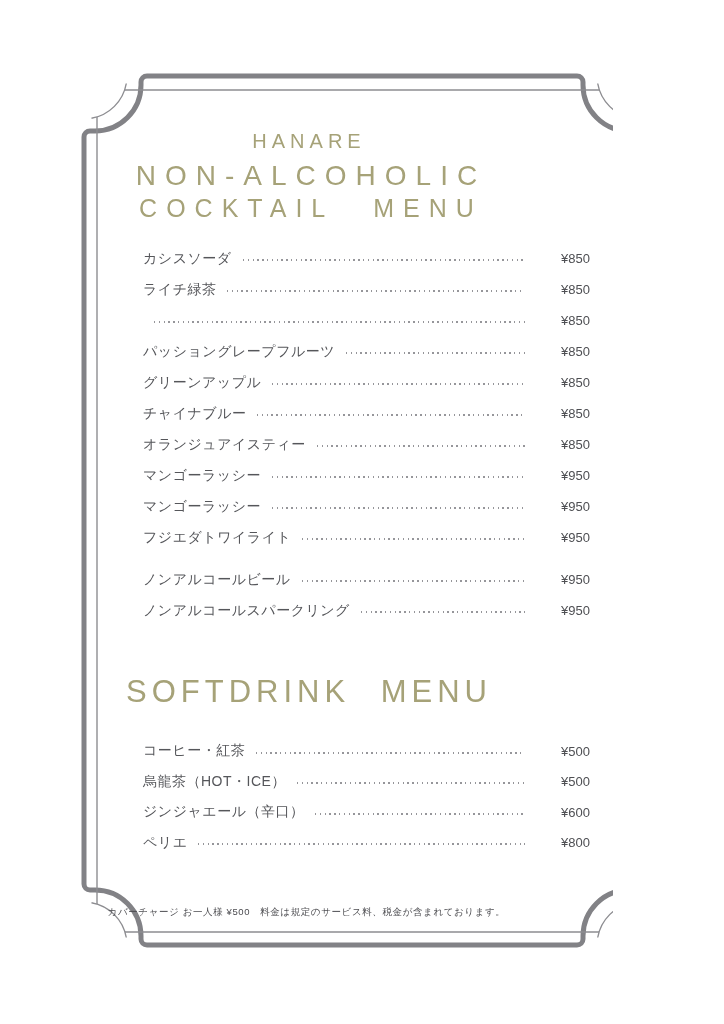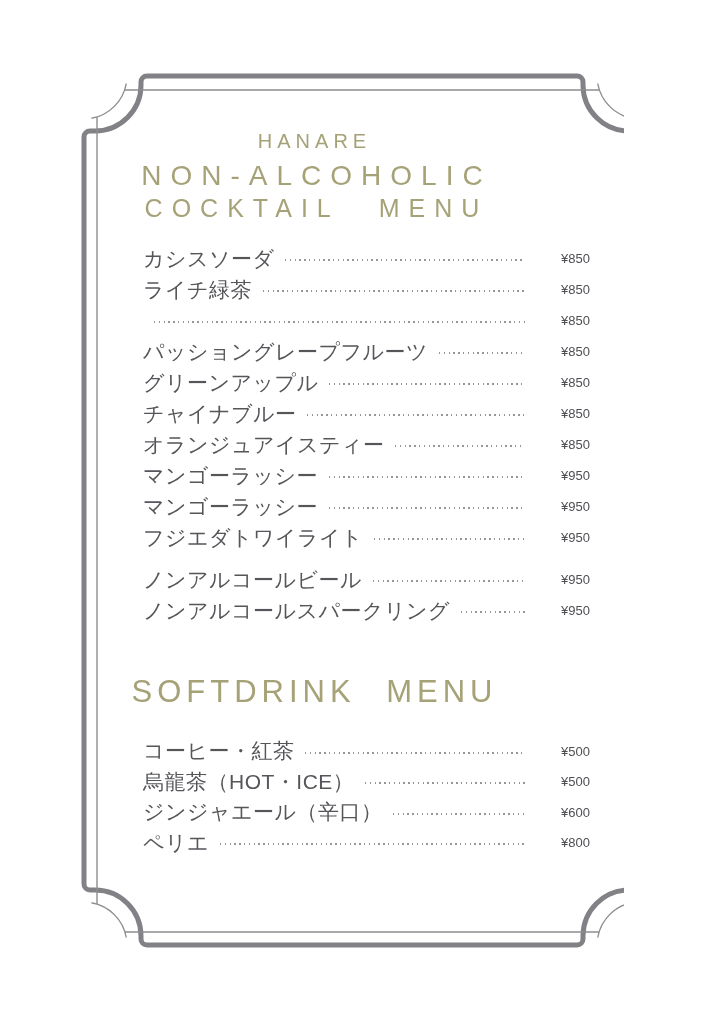--- a/index.html
+++ b/index.html
@@ -2,21 +2,20 @@
 <html><head>
 <meta charset="utf-8">
 <style>
   html,body{margin:0;padding:0;background:#ffffff;}
   .page{
     position:relative;
     width:613px;height:1024px;
     background:#ffffff;
     overflow:hidden;
     font-family:"Liberation Sans","DejaVu Sans",sans-serif;
-    padding-left:11px;
   }
   .frame-svg{position:absolute;left:0;top:0;width:724px;height:1024px;}
   .heading{
     position:absolute;left:0;right:0;
     text-align:center;
     color:#a6a278;
     font-family:"Liberation Sans","DejaVu Sans",sans-serif;
     font-weight:400;
     white-space:nowrap;
   }
@@ -28,21 +27,21 @@
   .menu-list{position:absolute;left:143px;width:447px;}
   #cocktail-list{top:243px;}
   #softdrink-list{top:736px;}
   .row{
     display:flex;align-items:center;
     height:31px;
     color:#55565a;
   }
   #softdrink-list .row{height:30.5px;}
   .item-name{
-    font-size:21px;
+    font-size:14px;
     letter-spacing:0.5px;
     white-space:nowrap;
   }
   .leader{
     flex:1;
     height:2px;
     margin:3px 13px 0 11px;
     background-image:repeating-linear-gradient(to right,#96969a 0 1.4px,transparent 1.4px 4.8px);
   }
   .item-price{
@@ -181,13 +180,14 @@
     <span class="leader"></span>
     <span class="item-price">¥600</span>
   </div>
       <div class="row">
     <span class="item-name">ペリエ</span>
     <span class="leader"></span>
     <span class="item-price">¥800</span>
   </div>
     </div>
 
+  <div class="footer-note">カバーチャージ お一人様 ¥500　料金は規定のサービス料、税金が含まれております。</div>
 </div>
 
 </body></html>

